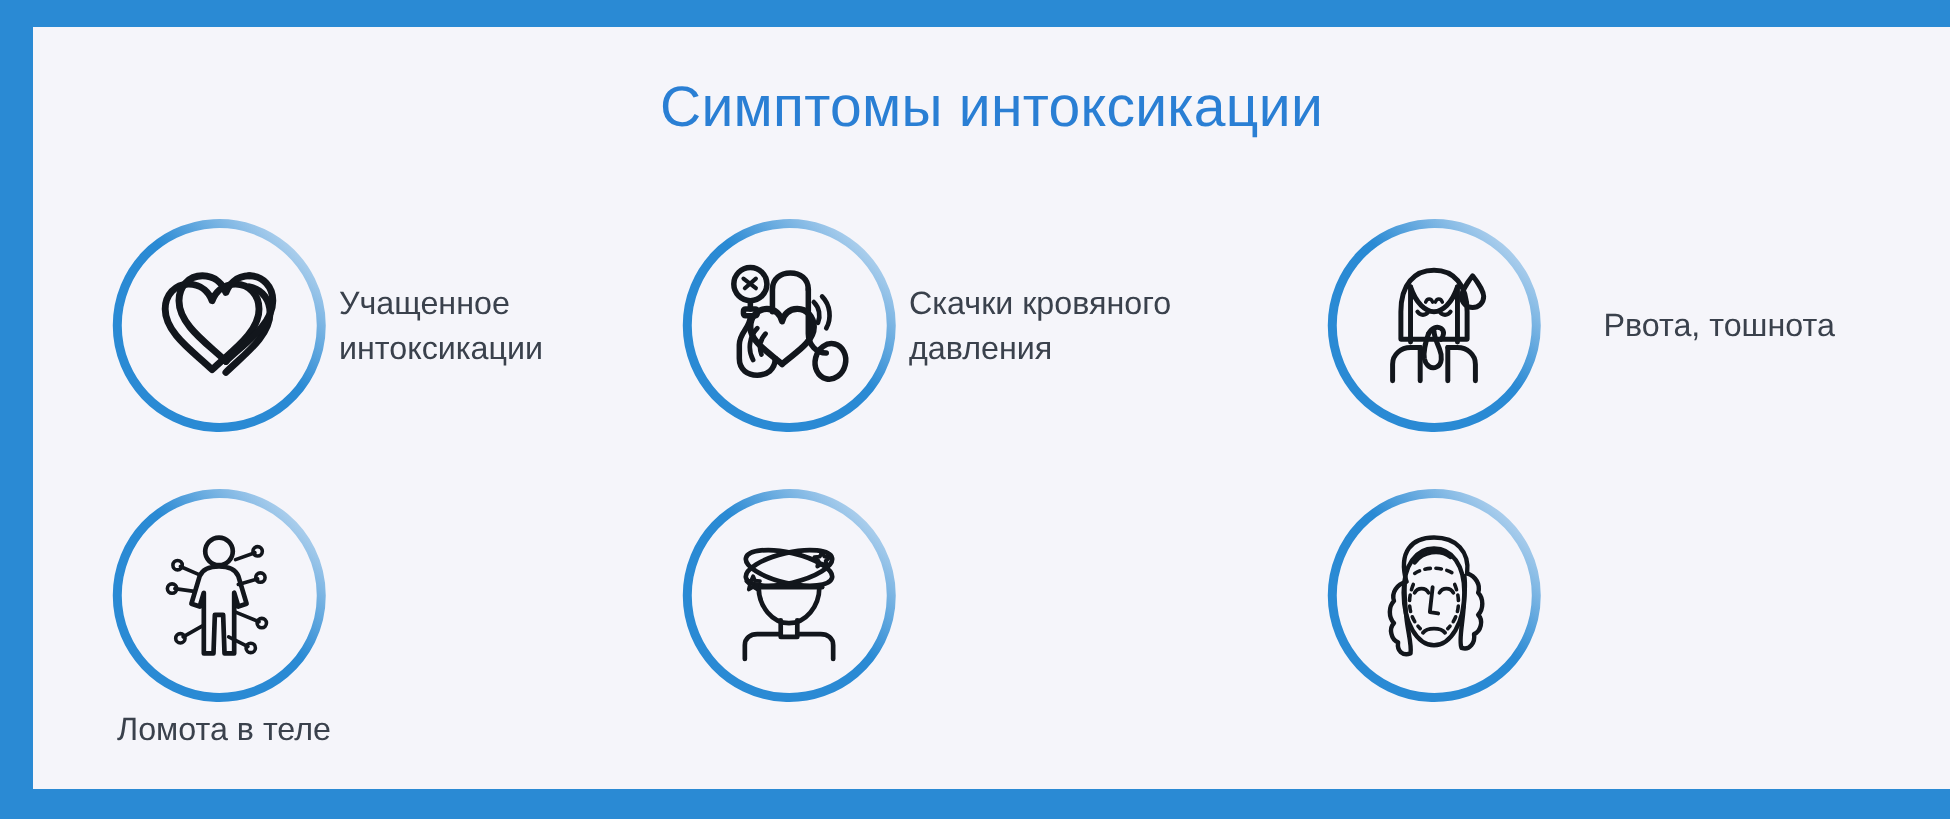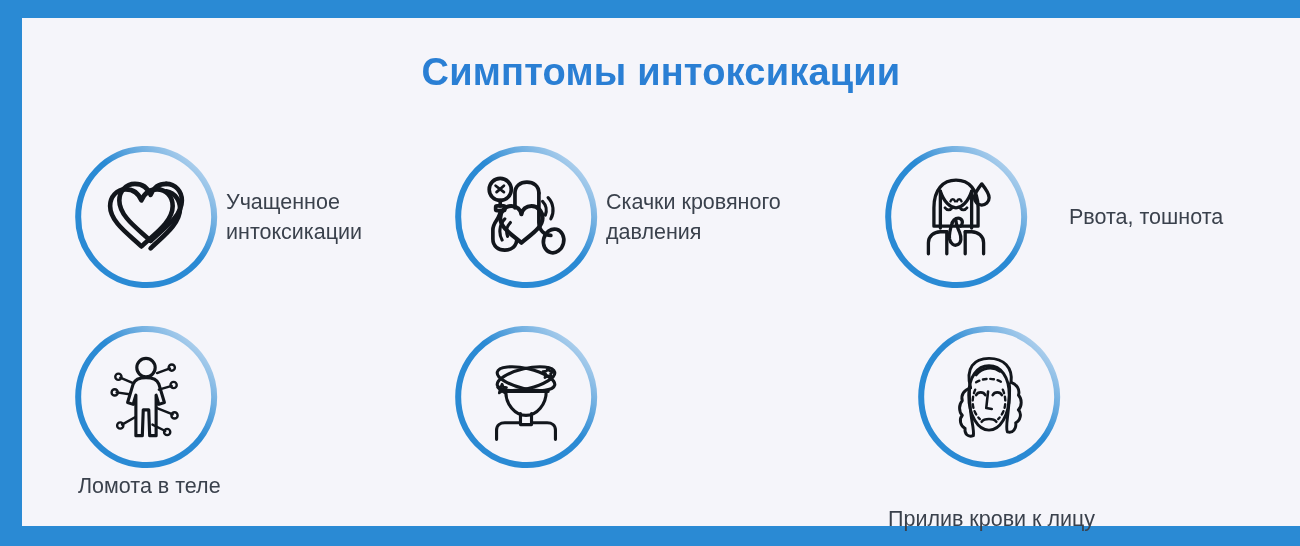--- a/index.html
+++ b/index.html
@@ -25,21 +25,21 @@
     background: #f5f5fa;
     box-sizing: border-box;
   }
   #title {
     position: absolute;
     left: 0;
     top: 33px;
     width: 1278px;
     text-align: center;
     font-size: 38px;
-    font-weight: bold;
+    font-weight: normal;
     color: #2a7fd4;
     letter-spacing: 0.2px;
     white-space: nowrap;
   }
   
   .symptom {
     position: absolute;
     display: flex;
     align-items: center;
     gap: 0px;
@@ -266,17 +266,16 @@
             <path d="M36 48 C38 44 44 44 46 48" stroke-width="2.8"></path>
             <path d="M54 48 C56 44 62 44 64 48" stroke-width="2.8"></path>
             <path d="M49 44 L47 62 L53 63" stroke-width="2.8"></path>
             <path d="M42 77 C45 73 55 73 58 77" stroke-width="2.8"></path>
             <path d="M36 34 C44 29 56 29 64 34" stroke-width="2.6" stroke-dasharray="4 4"></path>
             <path d="M35 42 C30 54 32 66 40 74" stroke-width="2.6" stroke-dasharray="4 4"></path>
             <path d="M65 42 C70 54 68 66 60 74" stroke-width="2.6" stroke-dasharray="4 4"></path>
           </g>
         </svg>
       </div>
-      <div class="sym-label">Прилив крови к лицу</div>
     </div>
 
   </div>
 </div>
 
 </body></html>

